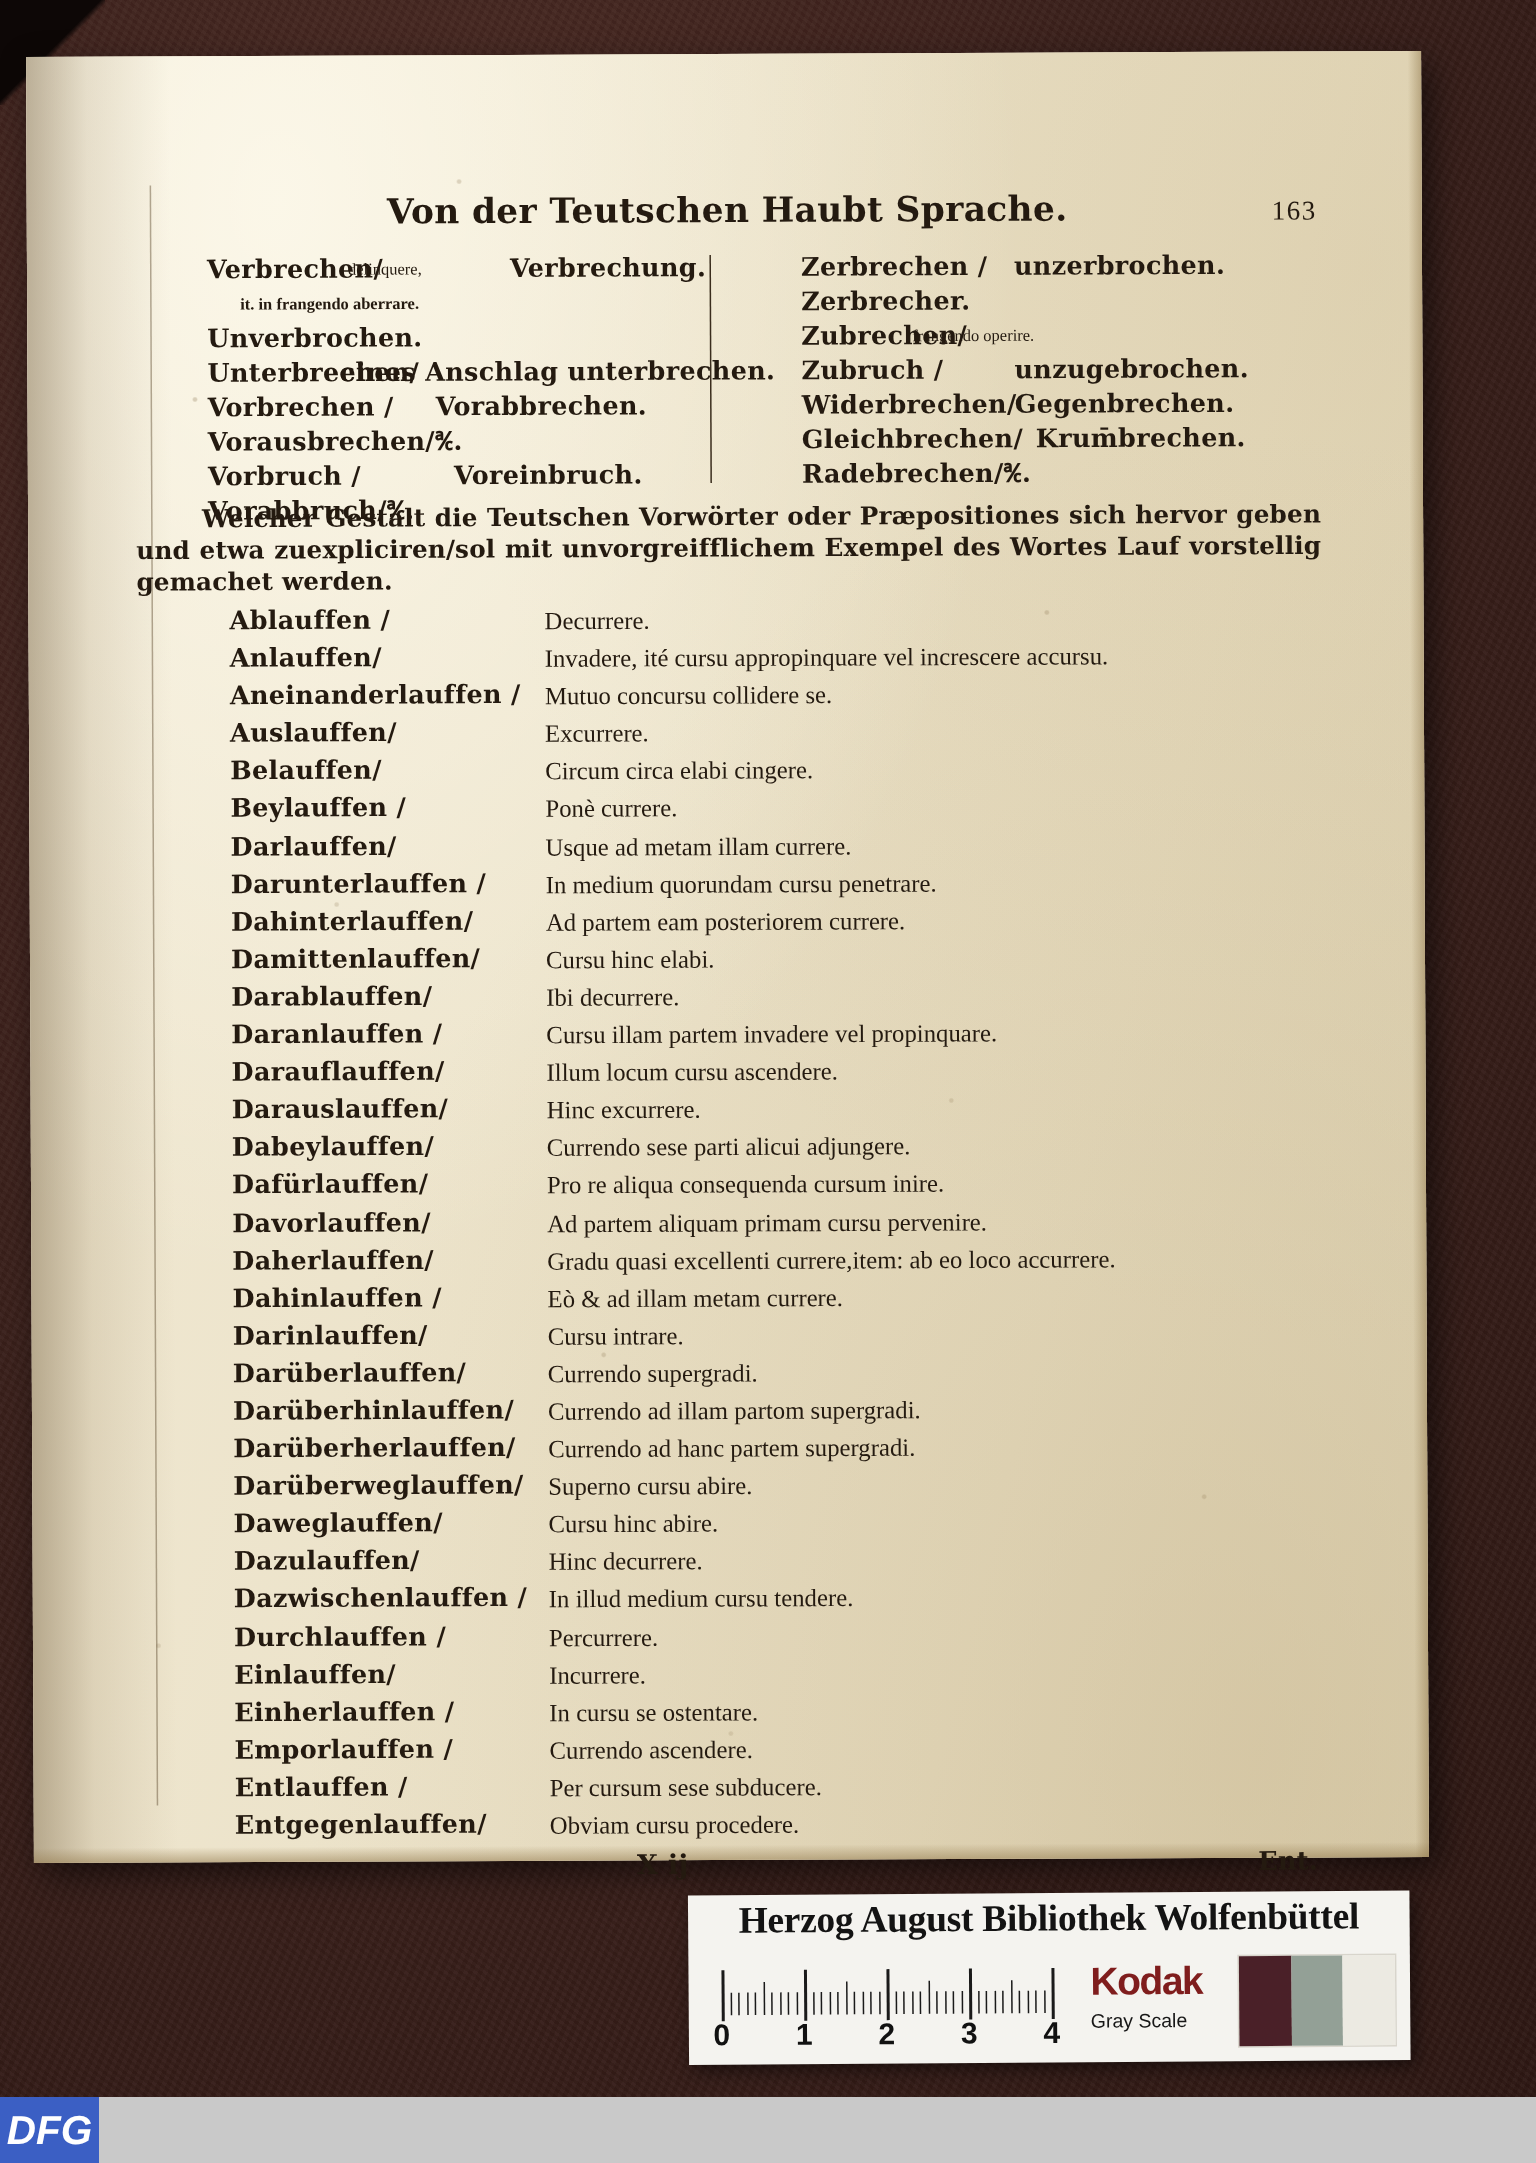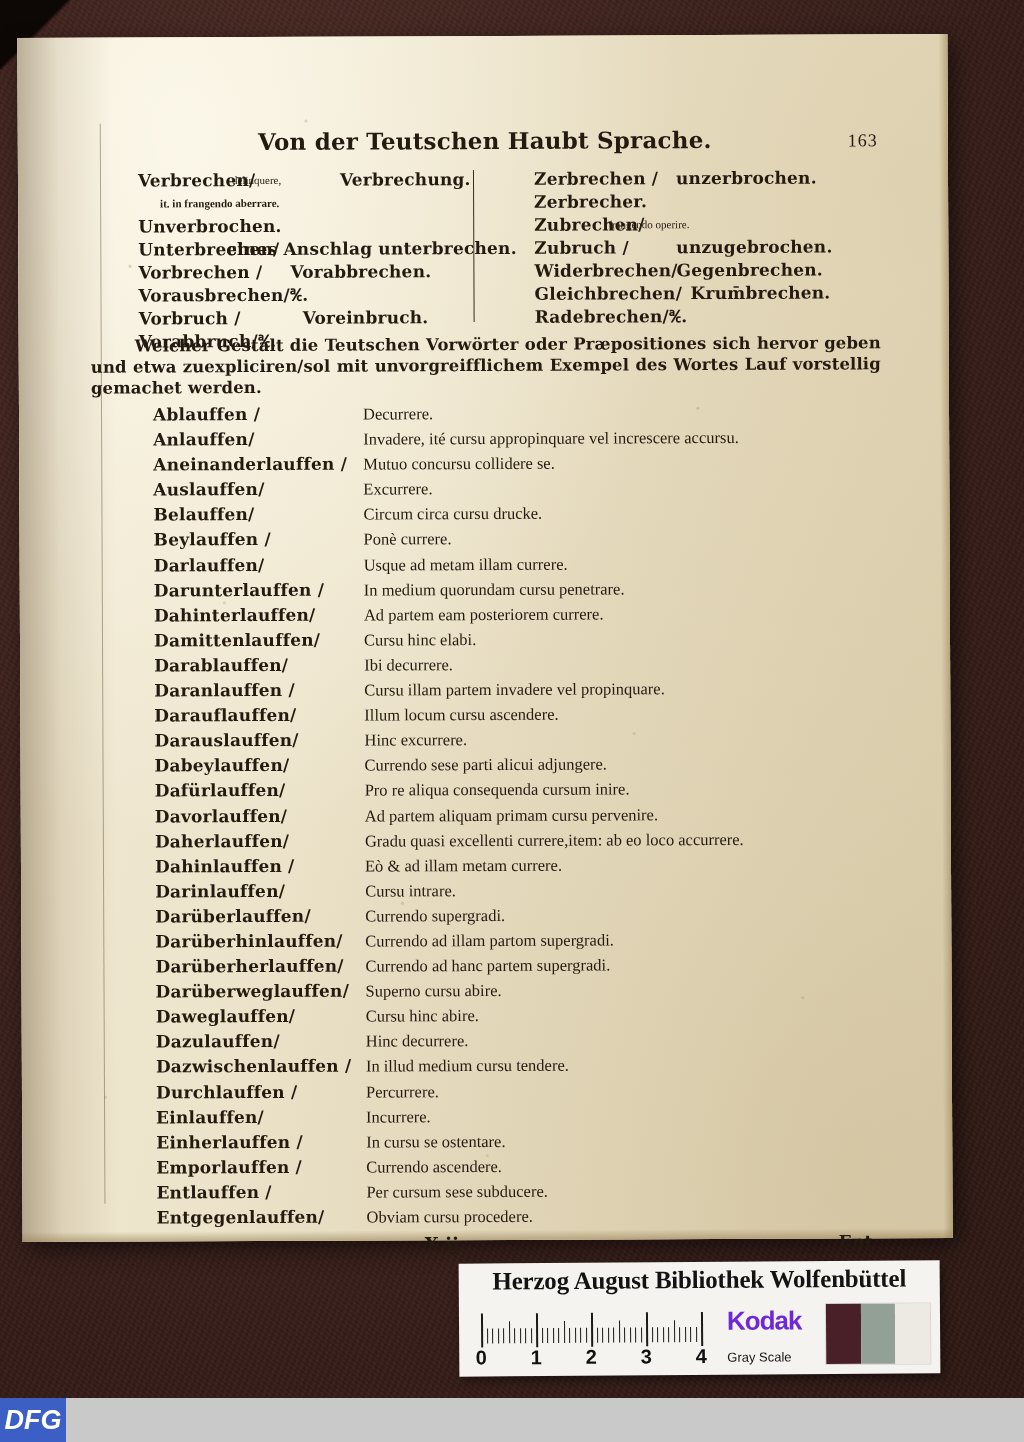--- a/index.html
+++ b/index.html
@@ -262,30 +262,30 @@
   }
   #kodak-block {
     position: absolute;
     left: 268px; top: 46px;
     width: 96px;
   }
   #kodak-word {
     font-family: "Liberation Sans", sans-serif;
     font-weight: 700;
     font-size: 26px;
-    color: #6d28d9;
+    color: #7f1d1d;
     letter-spacing: -1px;
     line-height: 26px;
   }
   #kodak-sub {
     font-family: "Liberation Sans", sans-serif;
     font-weight: 400;
     font-size: 13px;
     color: #171717;
-    margin-top: 16px;
+    margin-top: 6px;
   }
   #gray-patches {
     position: absolute;
     left: 366px; top: 42px;
     width: 104px; height: 60px;
     display: flex;
     border: 1px solid #d8d5cc;
   }
   #gray-patches div { height: 100%; }
 
@@ -425,21 +425,21 @@
       <div class="gloss-row">
           <span class="gloss-term fraktur">Aneinanderlauffen /</span>
           <span class="gloss-def roman">Mutuo concursu collidere se.</span>
         </div>
       <div class="gloss-row">
           <span class="gloss-term fraktur">Auslauffen/</span>
           <span class="gloss-def roman">Excurrere.</span>
         </div>
       <div class="gloss-row">
           <span class="gloss-term fraktur">Belauffen/</span>
-          <span class="gloss-def roman">Circum circa cursu drucke.</span>
+          <span class="gloss-def roman">Circum circa elabi cingere.</span>
         </div>
       <div class="gloss-row">
           <span class="gloss-term fraktur">Beylauffen /</span>
           <span class="gloss-def roman">Ponè currere.</span>
         </div>
       <div class="gloss-row">
           <span class="gloss-term fraktur">Darlauffen/</span>
           <span class="gloss-def roman">Usque ad metam illam currere.</span>
         </div>
       <div class="gloss-row">

